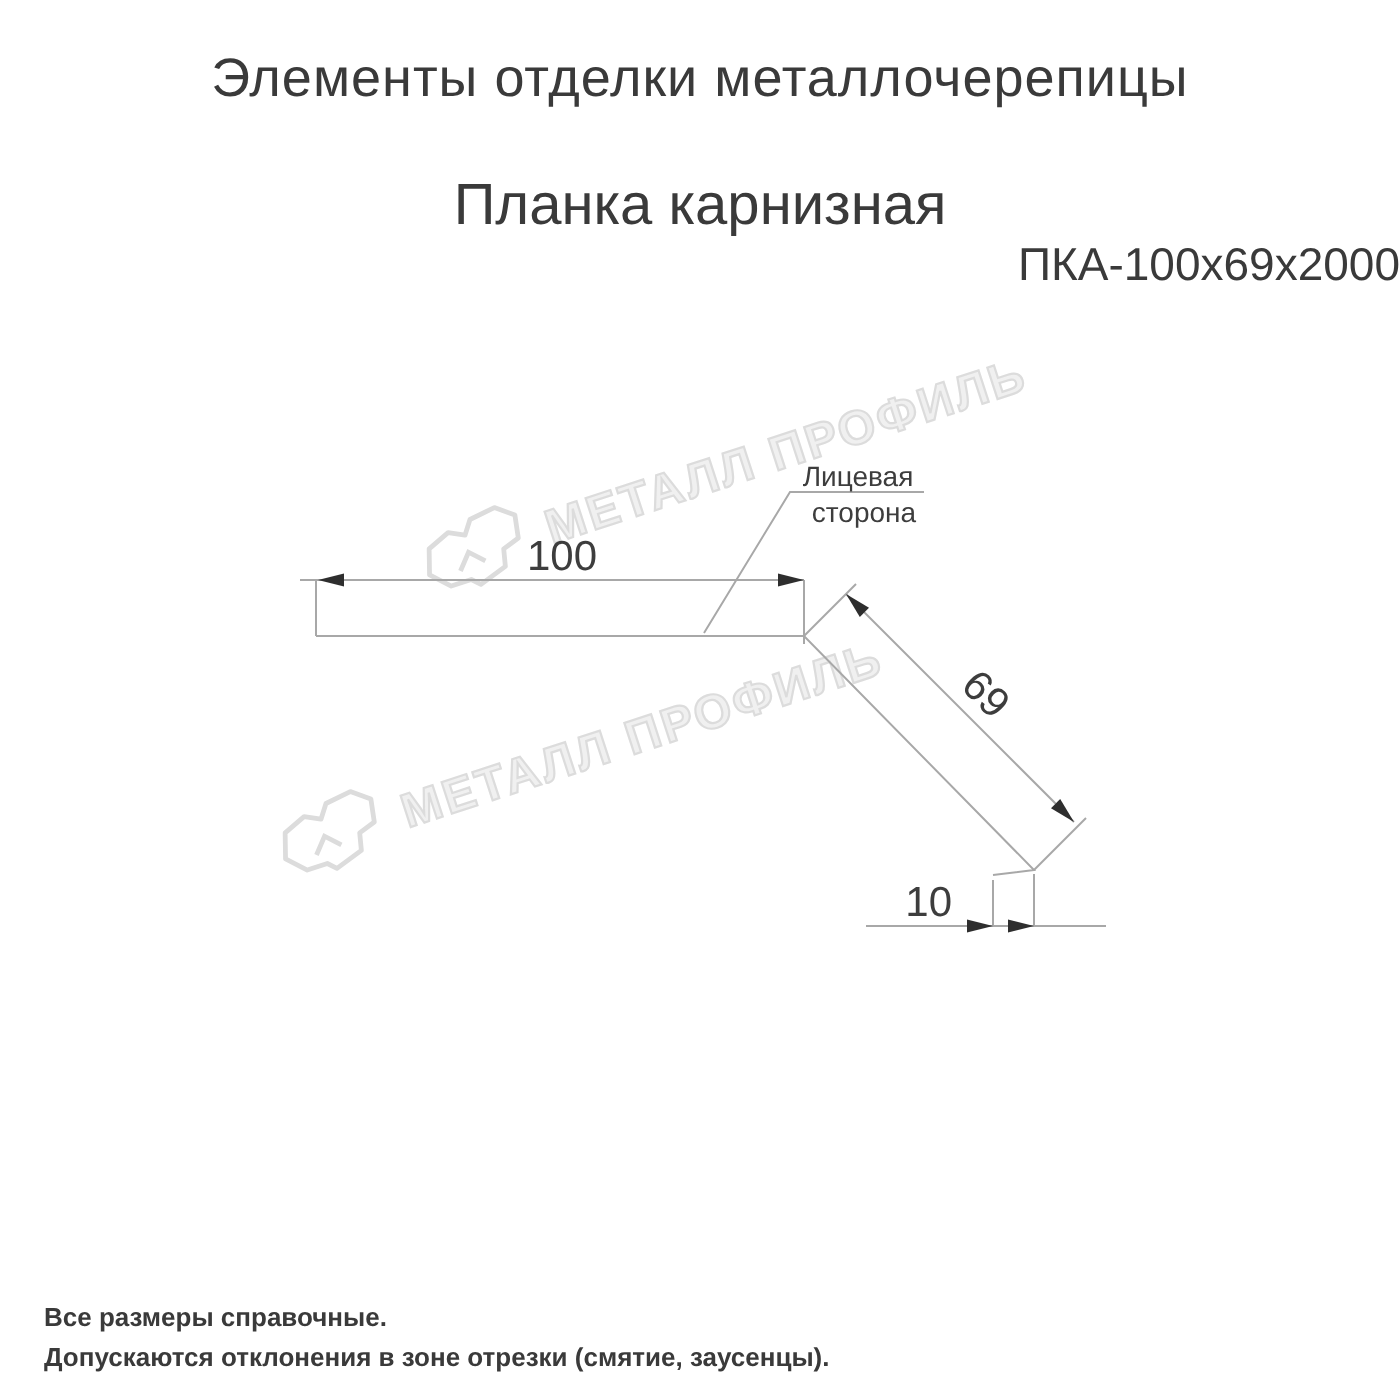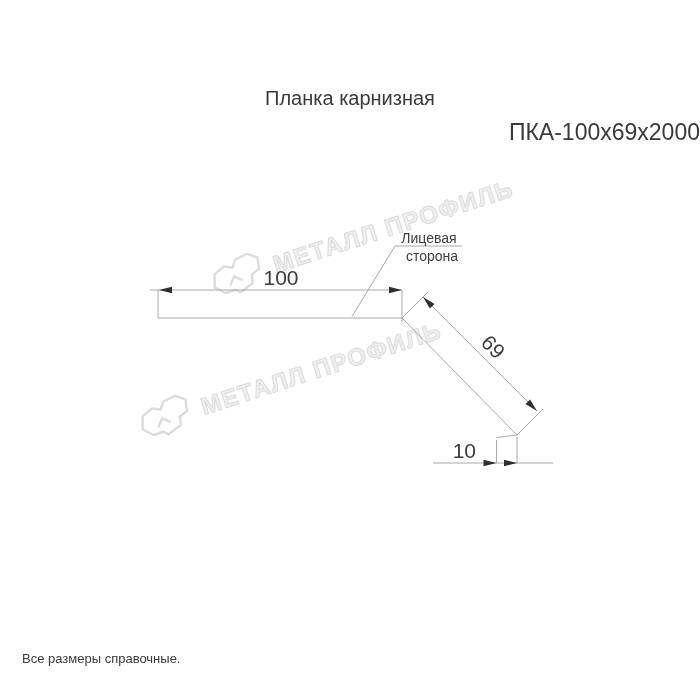--- a/index.html
+++ b/index.html
@@ -18,21 +18,21 @@
   .page-title {
     position: absolute; left: 0; right: 0; top: 24px;
     text-align: center;
     font-size: 27px;
     color: #3a3a3a;
     letter-spacing: 0.5px;
   }
   .product-name {
     position: absolute; left: 0; right: 0; top: 87px;
     text-align: center;
-    font-size: 20px;
+    font-size: 29px;
     color: #3a3a3a;
   }
   .product-code {
     position: absolute; left: 0; right: 0; top: 119px;
     text-align: right;
     font-size: 23px;
     color: #3a3a3a;
   }
 
   
@@ -69,20 +69,21 @@
   text.dim   { font-size: 21px; fill: #3d3d3d; }
   text.small { font-size: 14px; fill: #3d3d3d; }
 
   
   .footer {
     position: absolute; left: 22px; top: 649px;
     font-size: 13px;
     line-height: 20px;
     color: #3a3a3a;
     z-index: 3;
+    font-weight: bold;
   }
 </style>
 </head>
 <body>
 
 <div class="canvas">
 
   <div class="watermark wm-upper">
     <svg class="wm-logo" width="58" height="46" viewBox="0 0 60 48">
       <path d="M13 36 L4 27 L8 14 L20 9 L28 13 L33 6 L47 4 L56 11 L54 23 L45 26 L43 35 L28 40 L24 36 Z" fill="#ffffff" stroke="#dcdcdc" stroke-width="2.5" stroke-linejoin="round"></path>
@@ -92,20 +93,21 @@
   </div>
 
   <div class="watermark wm-lower">
     <svg class="wm-logo" width="58" height="46" viewBox="0 0 60 48">
       <path d="M13 36 L4 27 L8 14 L20 9 L28 13 L33 6 L47 4 L56 11 L54 23 L45 26 L43 35 L28 40 L24 36 Z" fill="#ffffff" stroke="#dcdcdc" stroke-width="2.5" stroke-linejoin="round"></path>
       <path d="M20 30 L27 22 L34 29" fill="none" stroke="#dcdcdc" stroke-width="2.5"></path>
     </svg>
     <span class="wm-text">МЕТАЛЛ ПРОФИЛЬ</span>
   </div>
 
+  <div class="page-title">Элементы отделки металлочерепицы</div>
   <div class="product-name">Планка карнизная</div>
   <div class="product-code">ПКА-100х69х2000</div>
 
   <svg class="drawing" viewBox="0 0 700 700">
 
     <polyline class="ln" points="158,318 402,318 517,435 496.5,437.5"></polyline>
 
     <g>
       <line class="ln" x1="158" y1="290" x2="158" y2="318"></line>
       <line class="ln" x1="402" y1="290" x2="402" y2="322"></line>
@@ -135,15 +137,16 @@
 
     <g>
       <polyline class="ln" points="352,316.5 395,246 462,246"></polyline>
       <text class="small" x="429" y="243" text-anchor="middle">Лицевая</text>
       <text class="small" x="432" y="261" text-anchor="middle">сторона</text>
     </g>
   </svg>
 
   <div class="footer">
     <div>Все размеры справочные.</div>
+    <div>Допускаются отклонения в зоне отрезки (смятие, заусенцы).</div>
   </div>
 
 </div>
 
 </body></html>

